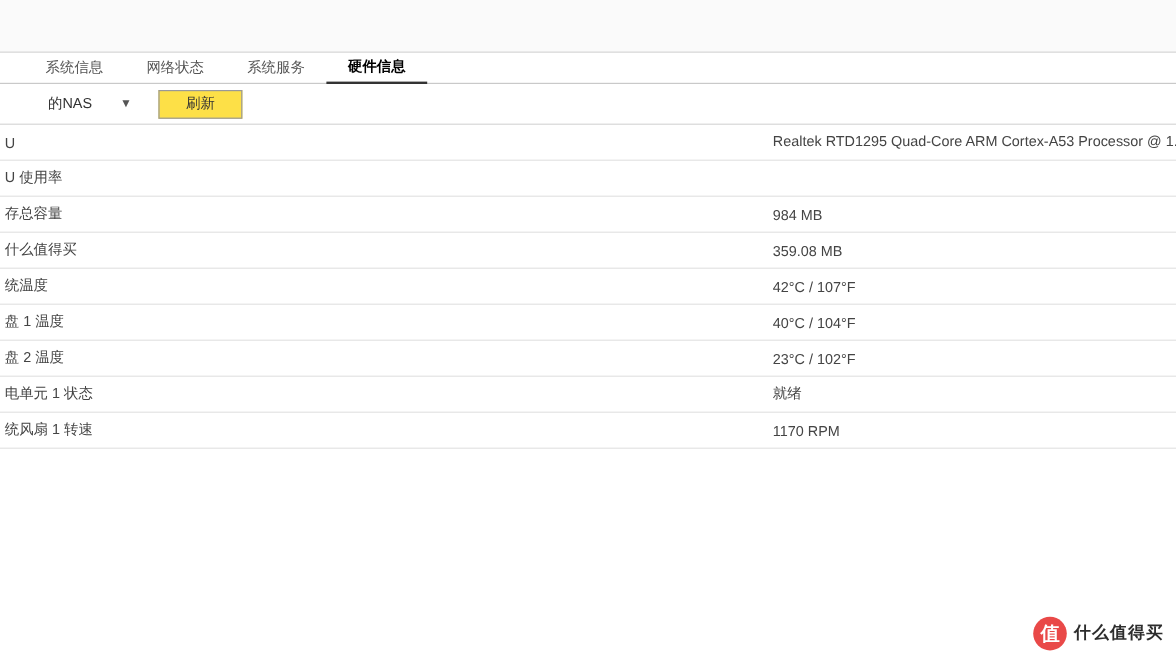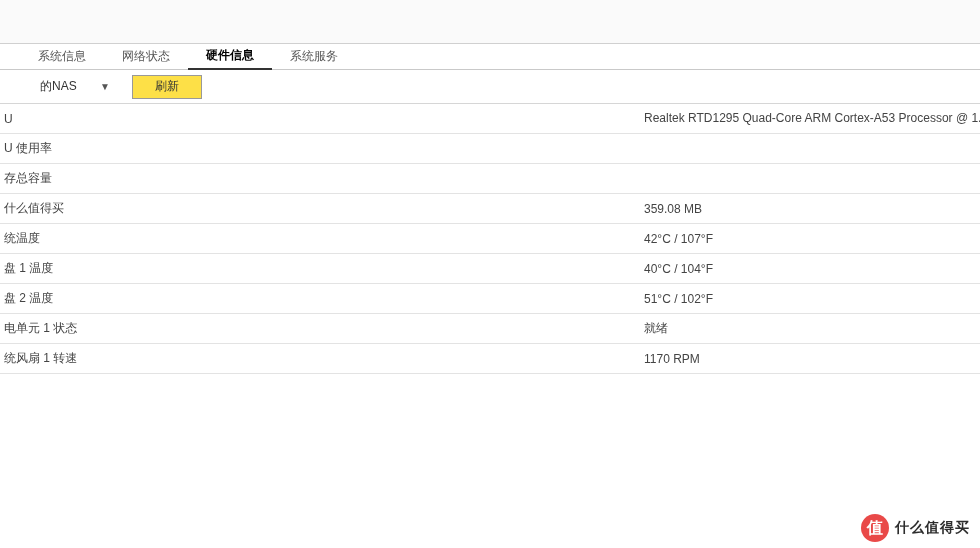--- a/index.html
+++ b/index.html
@@ -130,58 +130,59 @@
     }
   </style>
 </head>
 <body>
 
 <div class="top-spacer"></div>
 
 <div class="tabs-bar">
   <div class="tab">系统信息</div>
   <div class="tab">网络状态</div>
+  <div class="tab">系统服务</div>
   <div class="tab active">硬件信息</div>
-  <div class="tab">系统服务</div>
 </div>
 
 <div class="toolbar">
   <div class="select-box">
     <span>的NAS</span>
     <span class="caret">▼</span>
   </div>
   <button class="refresh-btn">刷新</button>
 </div>
 
 <div class="info-table">
   <div class="info-row">
     <div class="info-label">U</div>
     <div class="info-value">Realtek RTD1295 Quad-Core ARM Cortex-A53 Processor @ 1.4GHz (4 核</div>
   </div>
   <div class="info-row">
     <div class="info-label">U 使用率</div>
   </div>
   <div class="info-row">
     <div class="info-label">存总容量</div>
+    <div class="info-value">984 MB</div>
   </div>
   <div class="info-row">
     <div class="info-label">什么值得买</div>
     <div class="info-value">359.08 MB</div>
   </div>
   <div class="info-row">
     <div class="info-label">统温度</div>
     <div class="info-value">42°C / 107°F</div>
   </div>
   <div class="info-row">
     <div class="info-label">盘 1 温度</div>
     <div class="info-value">40°C / 104°F</div>
   </div>
   <div class="info-row">
     <div class="info-label">盘 2 温度</div>
-    <div class="info-value">51°C / 102°F</div>
+    <div class="info-value">23°C / 102°F</div>
   </div>
   <div class="info-row">
     <div class="info-label">电单元 1 状态</div>
     <div class="info-value">就绪</div>
   </div>
   <div class="info-row">
     <div class="info-label">统风扇 1 转速</div>
     <div class="info-value">1170 RPM</div>
   </div>
 </div>

